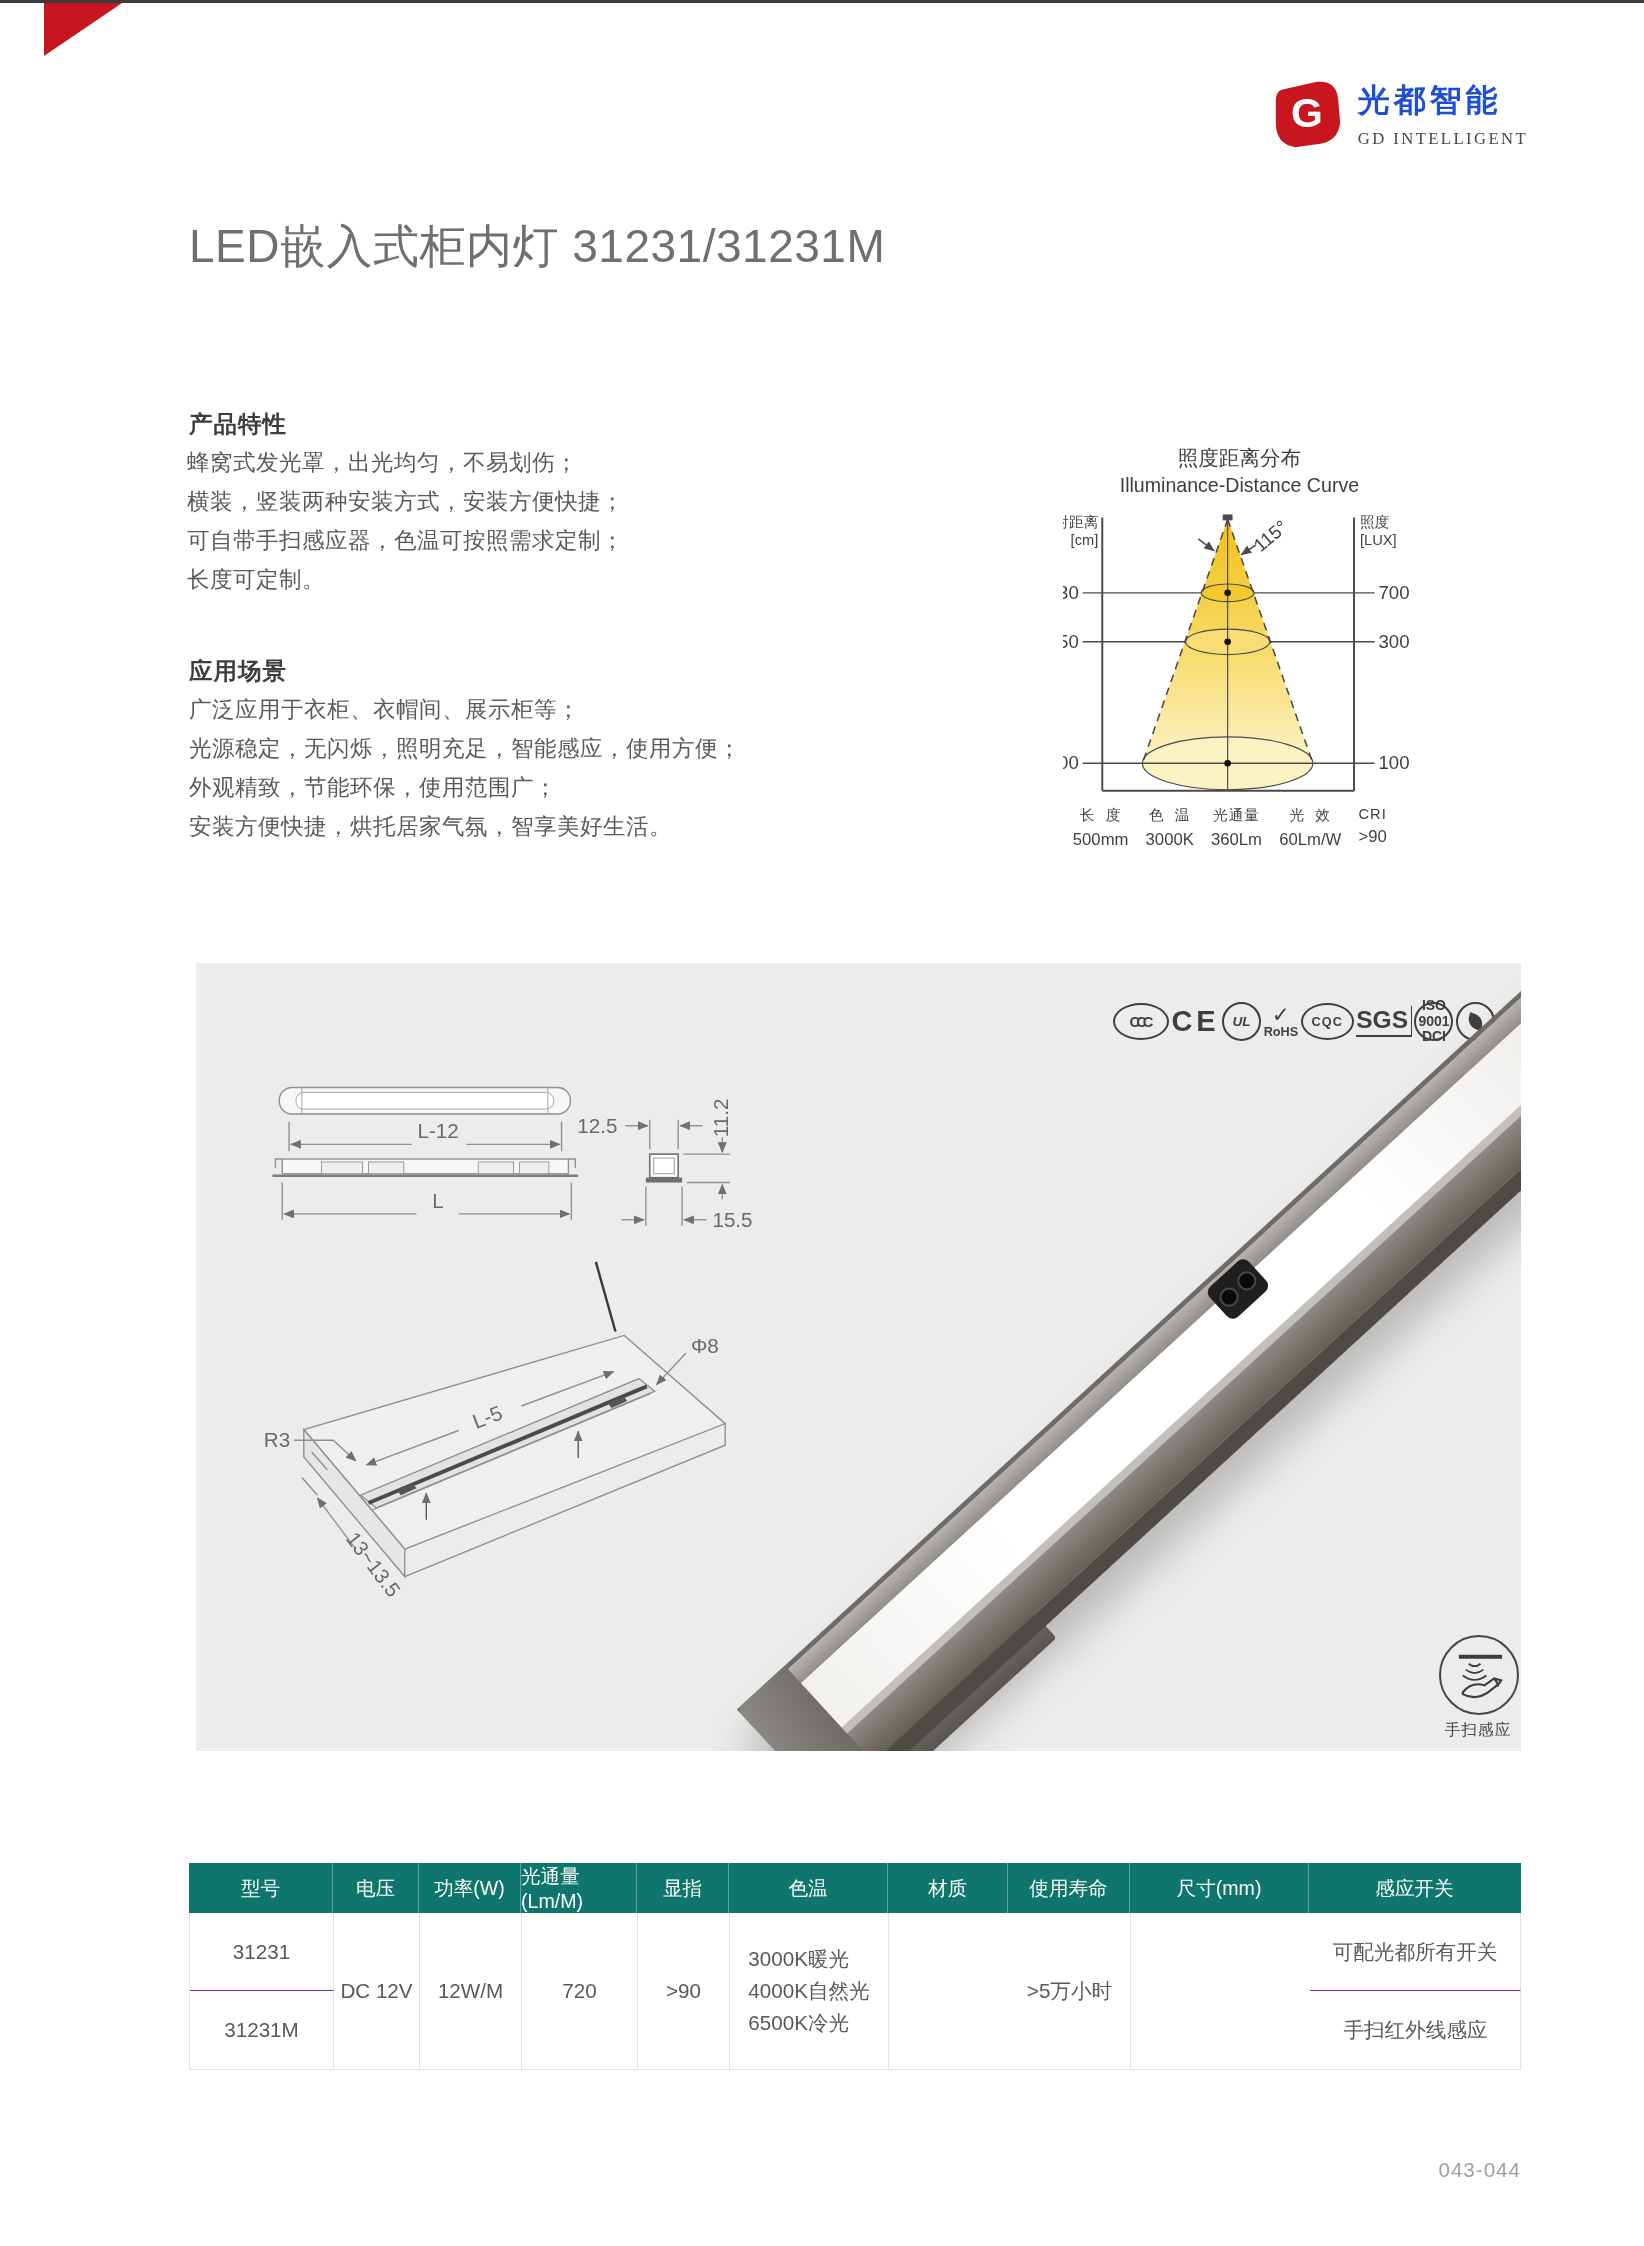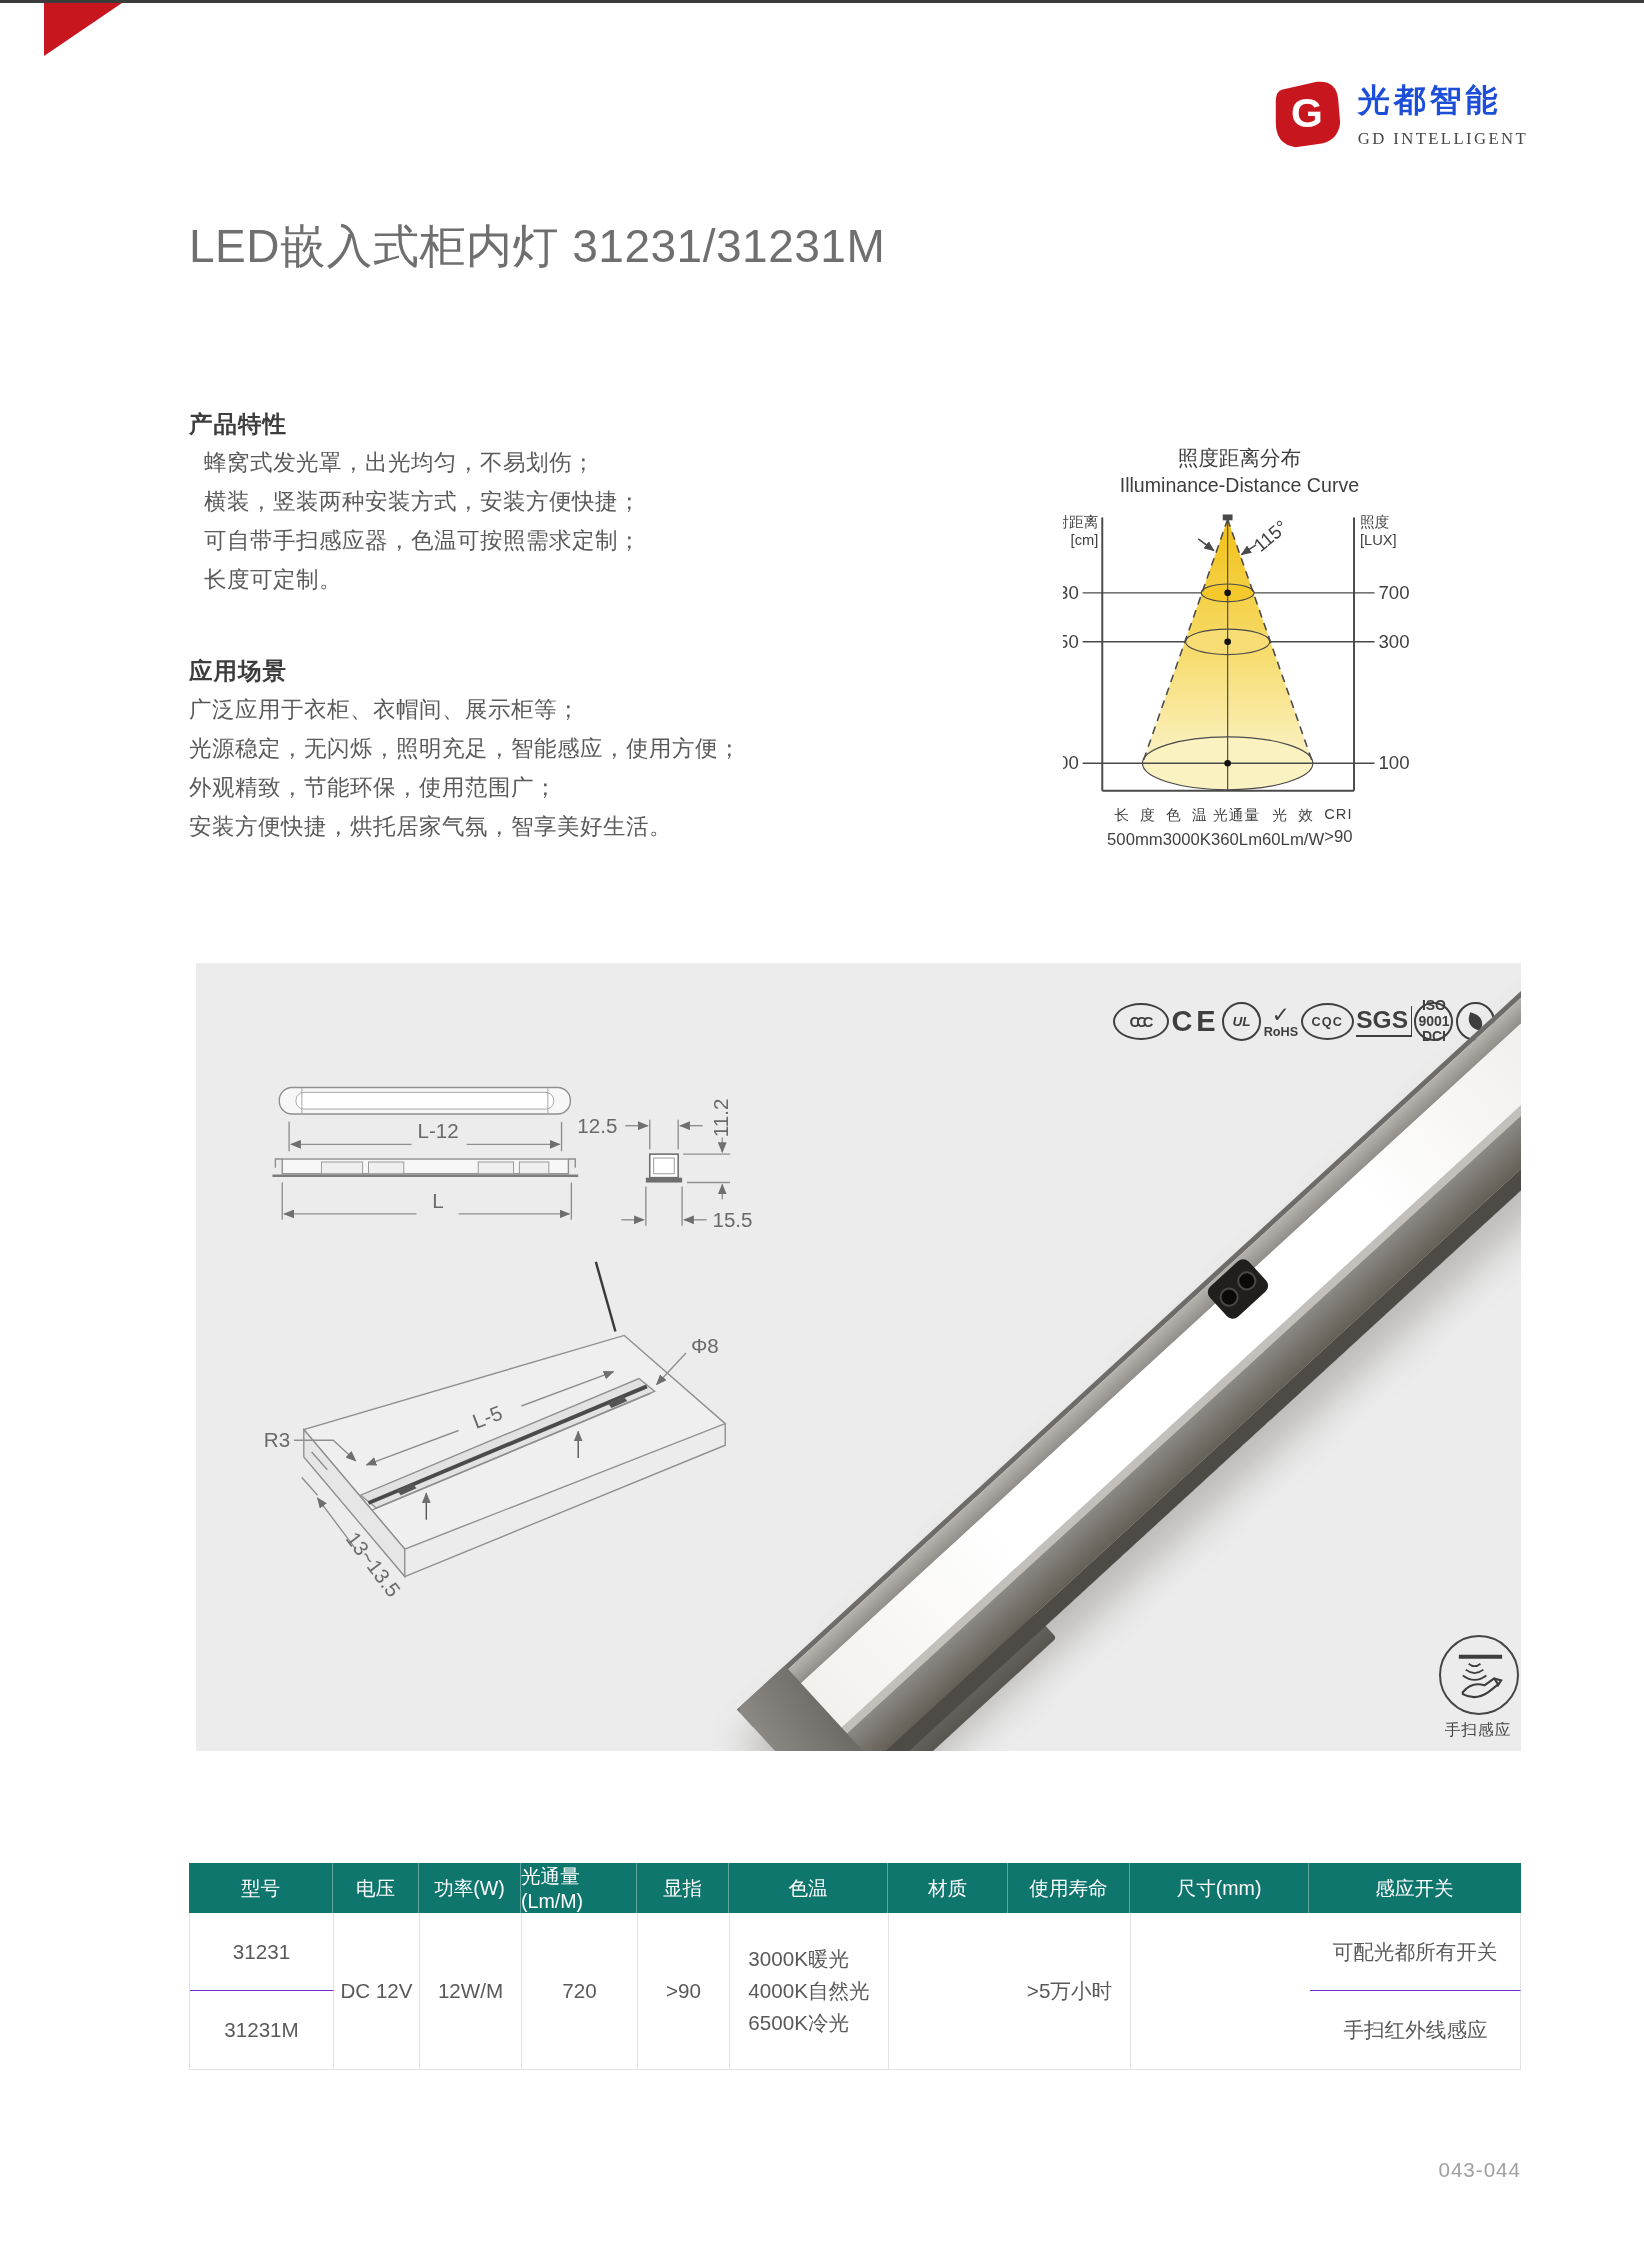--- a/index.html
+++ b/index.html
@@ -20,21 +20,21 @@
            letter-spacing:2.4px;color:#474747;margin-top:6.9px;}
 
   .title{left:189px;top:216px;font-size:46px;color:#6f6f6f;letter-spacing:0.5px;}
 
   .sec-h{font-size:23.5px;font-weight:700;color:#3d3d3d;letter-spacing:1px;}
   .sec-body{font-size:22.5px;color:#5a5a5a;line-height:39px;letter-spacing:0.5px;}
 
   
   .chart{left:1063px;top:441px;width:392px;height:431px;}
   .chart svg{position:absolute;left:0;top:0;}
-  .specs{position:absolute;left:9.8px;top:365px;width:314px;display:flex;justify-content:center;}
+  .specs{position:absolute;left:9.8px;top:365px;width:314px;display:flex;justify-content:space-between;}
   .spec{text-align:center;}
   .spec .sl{font-size:14.7px;color:#3f3f3f;letter-spacing:1px;white-space:pre;}
   .spec .sv{font-size:16.7px;color:#3f3f3f;margin-top:4.9px;}
 
   
   .panel{left:196px;top:963px;width:1325px;height:788px;background:#ececec;overflow:hidden;}
 
   .certs{position:absolute;left:917px;top:31px;width:382px;height:55px;display:flex;
          justify-content:space-between;align-items:center;color:#3f3f3f;}
   .cert-oval{width:49px;height:33px;border:2.5px solid #3f3f3f;border-radius:50%;
@@ -116,21 +116,21 @@
     </svg>
     <div class="logo-txt">
       <div class="logo-cn">光都智能</div>
       <div class="logo-en">GD INTELLIGENT</div>
     </div>
   </div>
 
   <div class="abs title">LED嵌入式柜内灯 31231/31231M</div>
 
   <div class="abs sec-h" style="left:189px;top:408px">产品特性</div>
-  <div class="abs sec-body" style="left:204px;top:443px">
+  <div class="abs sec-body" style="left:187px;top:443px">
     <div>蜂窝式发光罩，出光均匀，不易划伤；</div>
     <div>横装，竖装两种安装方式，安装方便快捷；</div>
     <div>可自带手扫感应器，色温可按照需求定制；</div>
     <div>长度可定制。</div>
   </div>
 
   <div class="abs sec-h" style="left:189px;top:655px">应用场景</div>
   <div class="abs sec-body" style="left:189px;top:690px">
     <div>广泛应用于衣柜、衣帽间、展示柜等；</div>
     <div>光源稳定，无闪烁，照明充足，智能感应，使用方便；</div>

